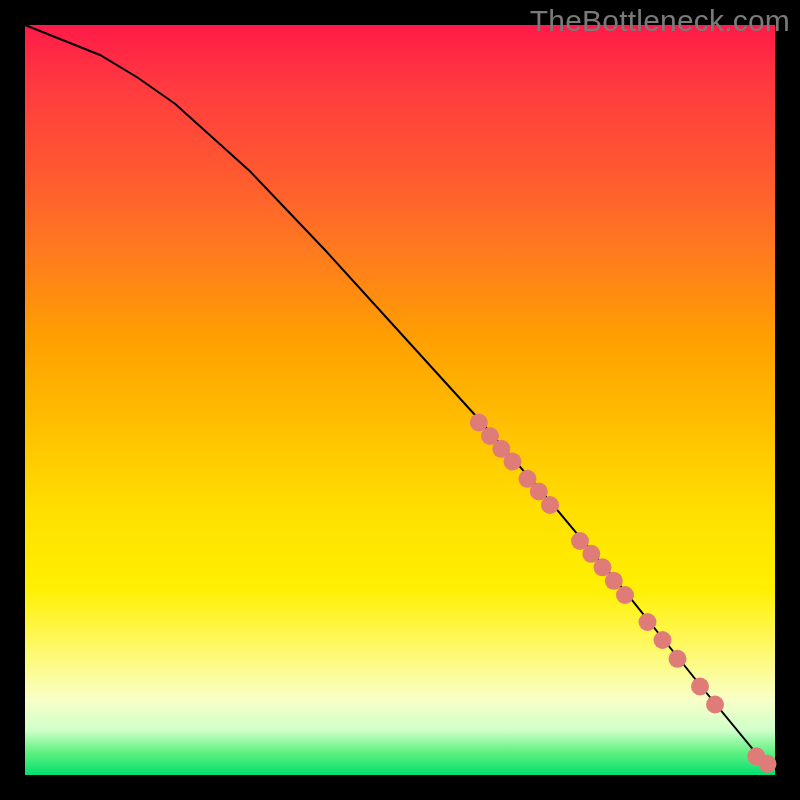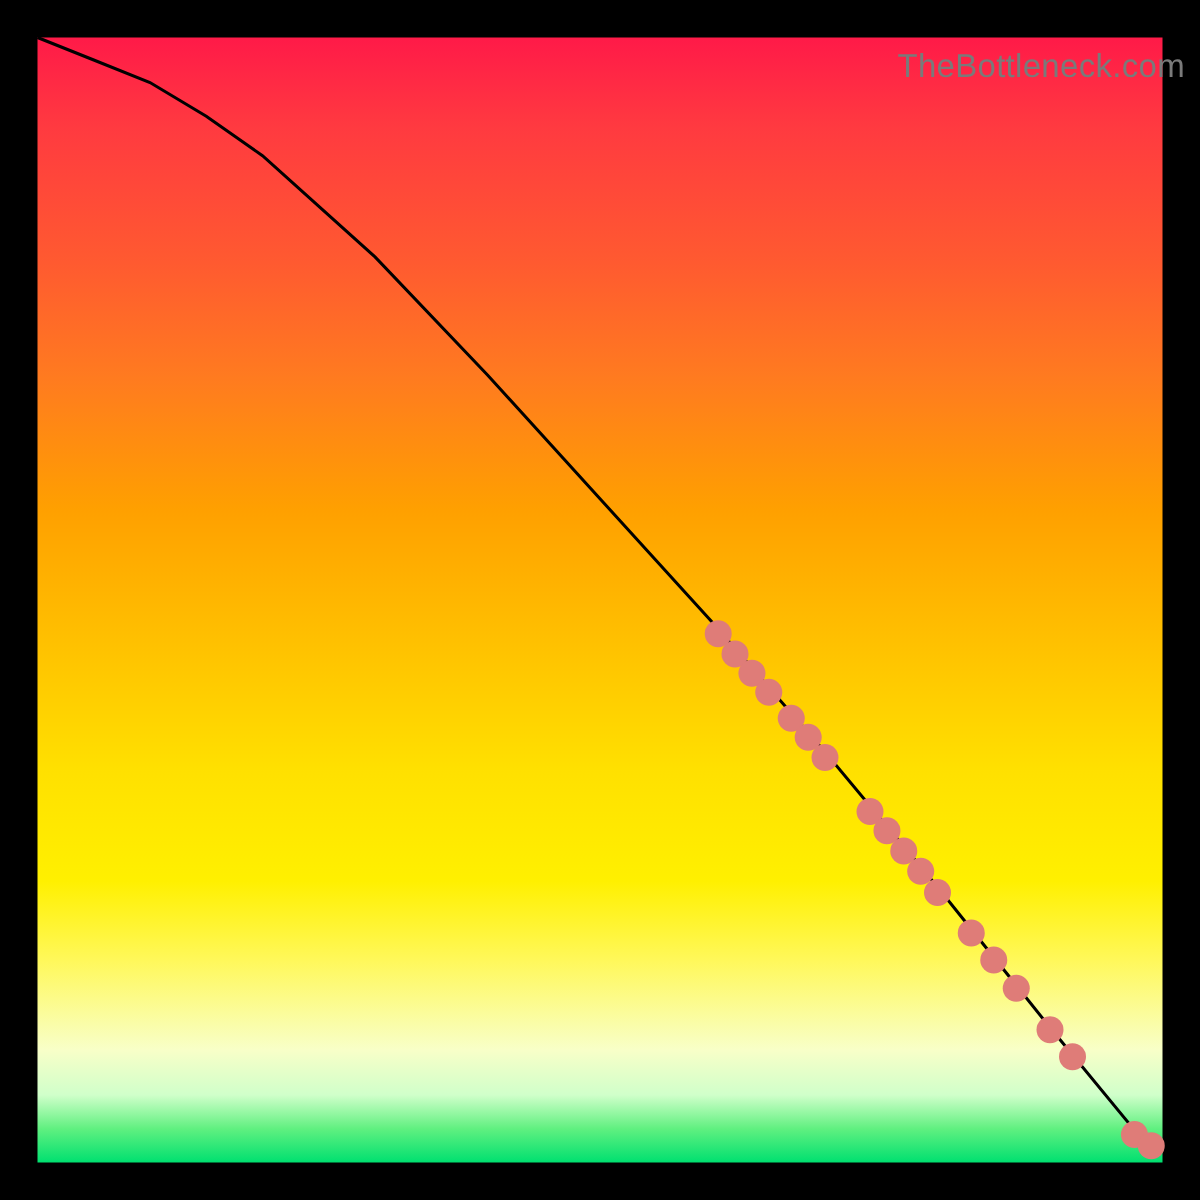--- a/index.html
+++ b/index.html
@@ -31,24 +31,23 @@
       #d0ffca 94%,
       #60f080 97%,
       #00e070 100%
     );
   }
   .watermark {
     position: absolute;
     top: 4px;
     right: 10px;
     color: #7a7a7a;
-    font-size: 22px;
+    font-size: 30px;
     letter-spacing: 0.2px;
     font-weight: 400;
-    margin-top: 27px;
   }
   svg.overlay {
     position: absolute;
     left: 25px;
     top: 25px;
     width: 750px;
     height: 750px;
     overflow: visible;
   }
   .curve {

